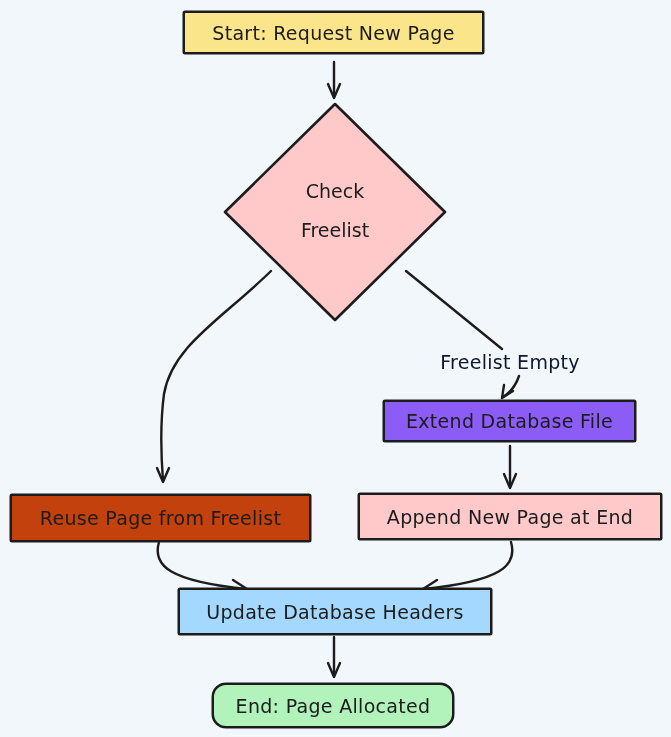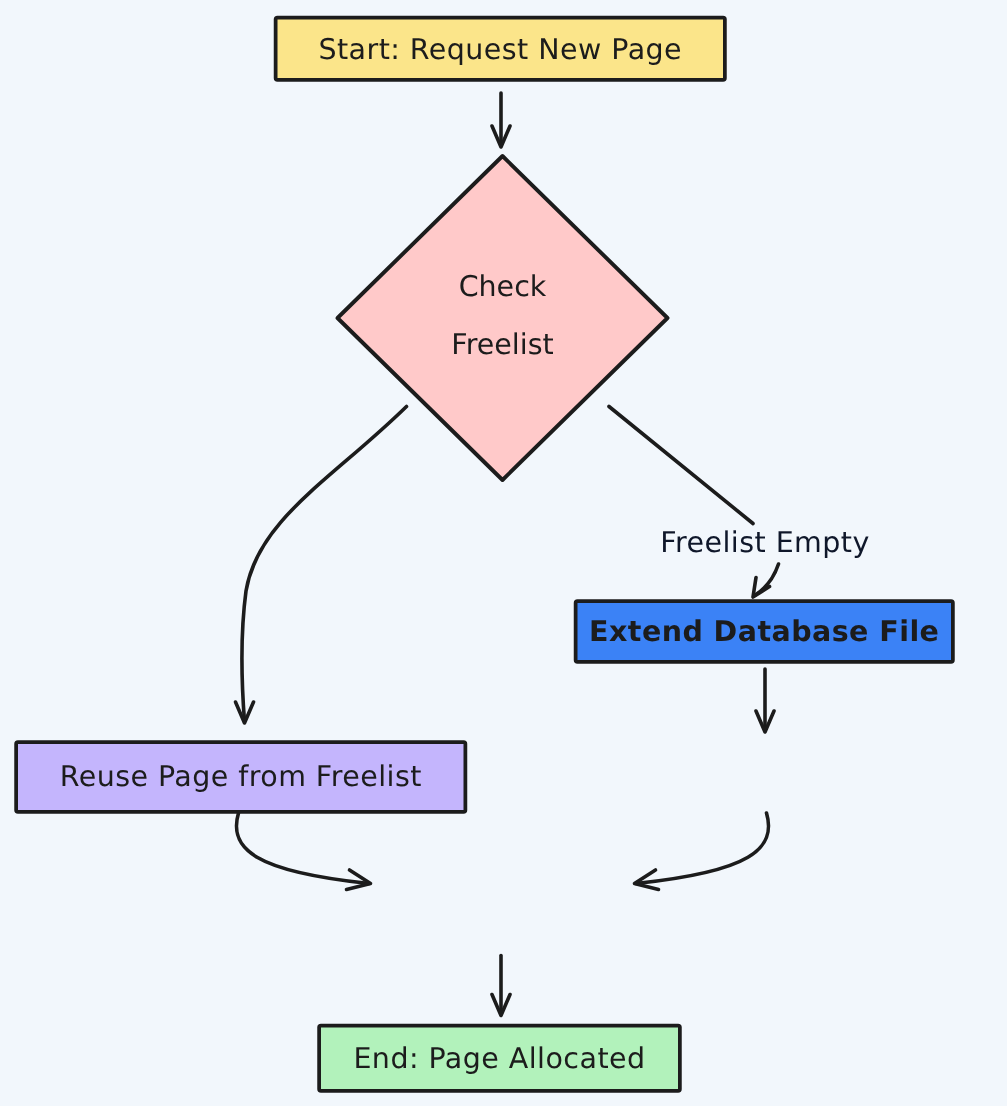--- a/index.html
+++ b/index.html
@@ -117,21 +117,23 @@
     </g>
   </svg>
 
   <div class="node" id="n-start" style="background-color: rgb(251, 229, 138);">Start: Request New Page</div>
 
   <div class="diamond-label">Check Freelist</div>
 
 
   <div class="edge-label" id="lbl-freelist">Freelist Empty</div>
 
-  <div class="node" id="n-extend" style="background-color: #3b82f6; font-weight: bold;">Extend Database File</div>
+  <div class="node" id="n-extend" style="background-color: #8b5cf6;">Extend Database File</div>
 
-  <div class="node" id="n-reuse" style="background-color: #c4b5fd;">Reuse Page from Freelist</div>
+  <div class="node" id="n-reuse" style="background-color: #c2410c;">Reuse Page from Freelist</div>
 
+  <div class="node" id="n-append" style="background-color: rgb(255, 201, 201);">Append New Page at End</div>
 
+  <div class="node" id="n-update" style="background-color: rgb(165, 216, 255);">Update Database Headers</div>
 
-  <div class="node" id="n-end" style="background-color: rgb(178, 242, 187);">End: Page Allocated</div>
+  <div class="node" id="n-end" style="background-color: rgb(178, 242, 187); border-radius: 14px;">End: Page Allocated</div>
 
 </div>
 
 </body></html>

